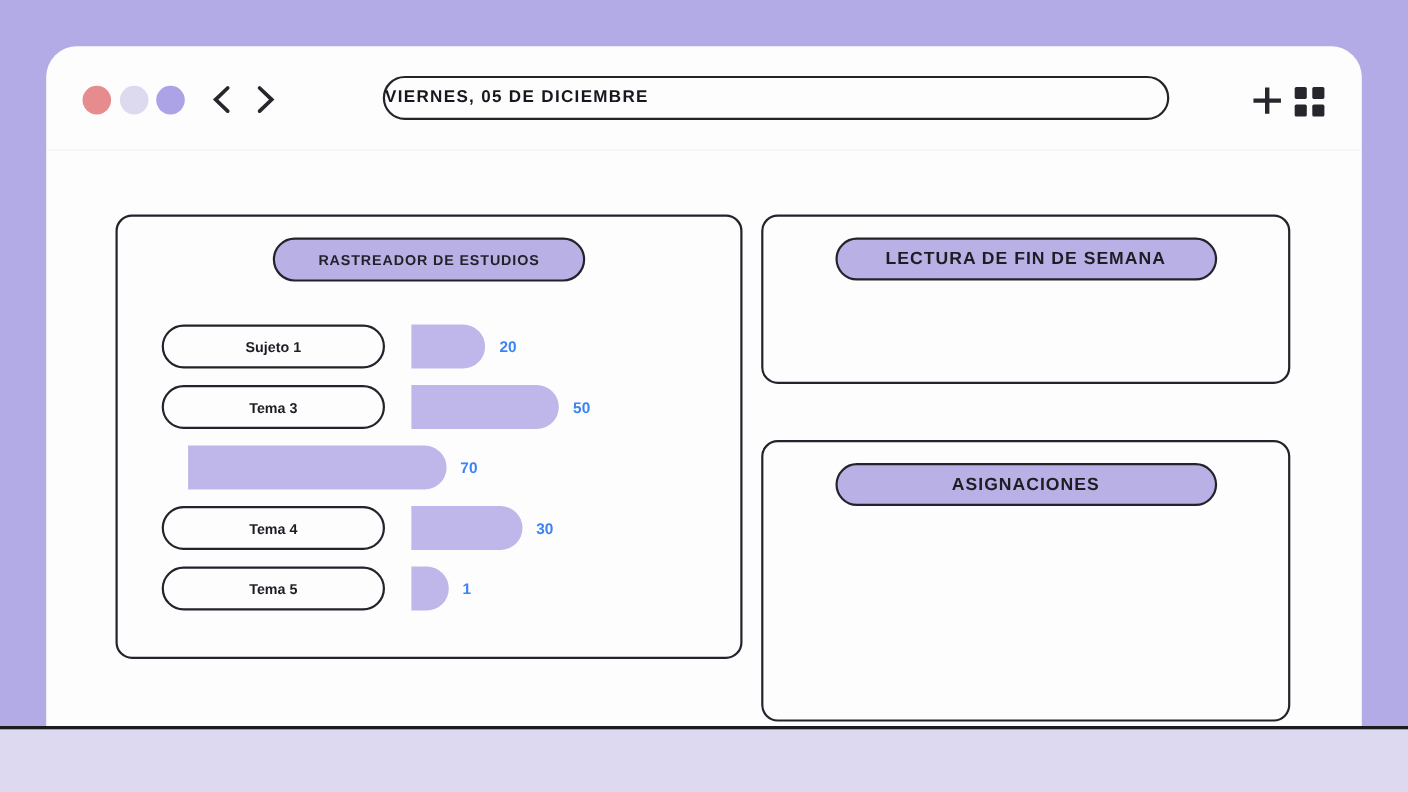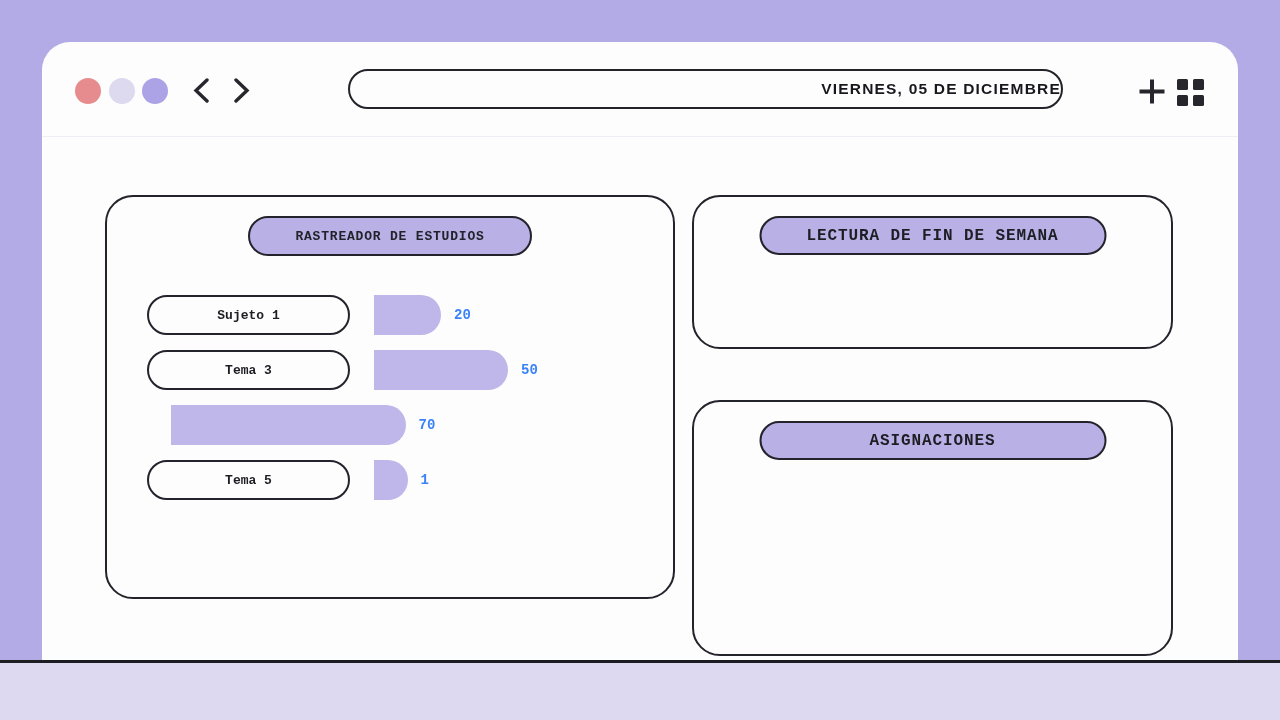--- a/index.html
+++ b/index.html
@@ -28,38 +28,37 @@
   .dot { position:absolute; top:36px; width:26px; height:26px; border-radius:50%; cursor:pointer; }
   .dot.d1 { left:33px; }
   .dot.d2 { left:67px; }
   .dot.d3 { left:100px; }
   .chev { position:absolute; top:36px; width:18px; height:25px; cursor:pointer; }
   .chev.back { left:150px; }
   .chev.fwd  { left:191px; }
   .date-pill {
     position:absolute; left:306px; top:27px; width:715px; height:40px;
     border:2.5px solid #232329; border-radius:21px;
-    display:flex; align-items:center; justify-content:flex-end;
+    display:flex; align-items:center; justify-content:flex-start;
     background:#fdfdfe; cursor:text;
   }
   .date-pill span {
     font-size:15.5px; font-weight:700; letter-spacing:1.2px; color:#17171d;
   }
   .icon-plus { position:absolute; left:1096px; top:36px; width:28px; height:27px; cursor:pointer; }
   .icon-grid { position:absolute; left:1135px; top:37px; width:27px; height:27px; cursor:pointer;
                display:grid; grid-template-columns:11px 11px; grid-template-rows:11px 11px; gap:5px; }
   .icon-grid i { background:#26262c; border-radius:1.5px; display:block; }
 
   
   .panel {
     position:absolute;
     background:#fdfdfe;
     border:2.5px solid #23232b;
-    border-radius:28px;
-    font-family:Liberation Mono, monospace;
+    border-radius:15px;
   }
   .panel-tracker    { left:63px;  top:153px; width:570px; height:404px; }
   .panel-reading    { left:650px; top:153px; width:481px; height:154px; }
   .panel-assign     { left:650px; top:358px; width:481px; height:256px; }
 
   .pill-header {
     position:absolute; top:19px; left:50%; transform:translateX(-50%);
     background:#b9b0e6;
     border:2.5px solid #23232b; border-radius:22px;
     display:flex; align-items:center; justify-content:center;
@@ -160,20 +159,27 @@
         </div>
         <div class="bar" style="width: 134px;"></div>
         <span class="bar-value">50</span>
       </div>
 
       <div class="bar-row">
         <div class="bar" style="width: 234.5px;"></div>
         <span class="bar-value">70</span>
       </div>
 
+      <div class="bar-row">
+        <div class="label-pill">
+          <span>Tema 4</span>
+        </div>
+        <div class="bar" style="width: 100.5px;"></div>
+        <span class="bar-value">30</span>
+      </div>
 
       <div class="bar-row">
         <div class="label-pill">
           <span>Tema 5</span>
         </div>
         <div class="bar" style="width: 33.5px;"></div>
         <span class="bar-value">1</span>
       </div>
 
     </div>

